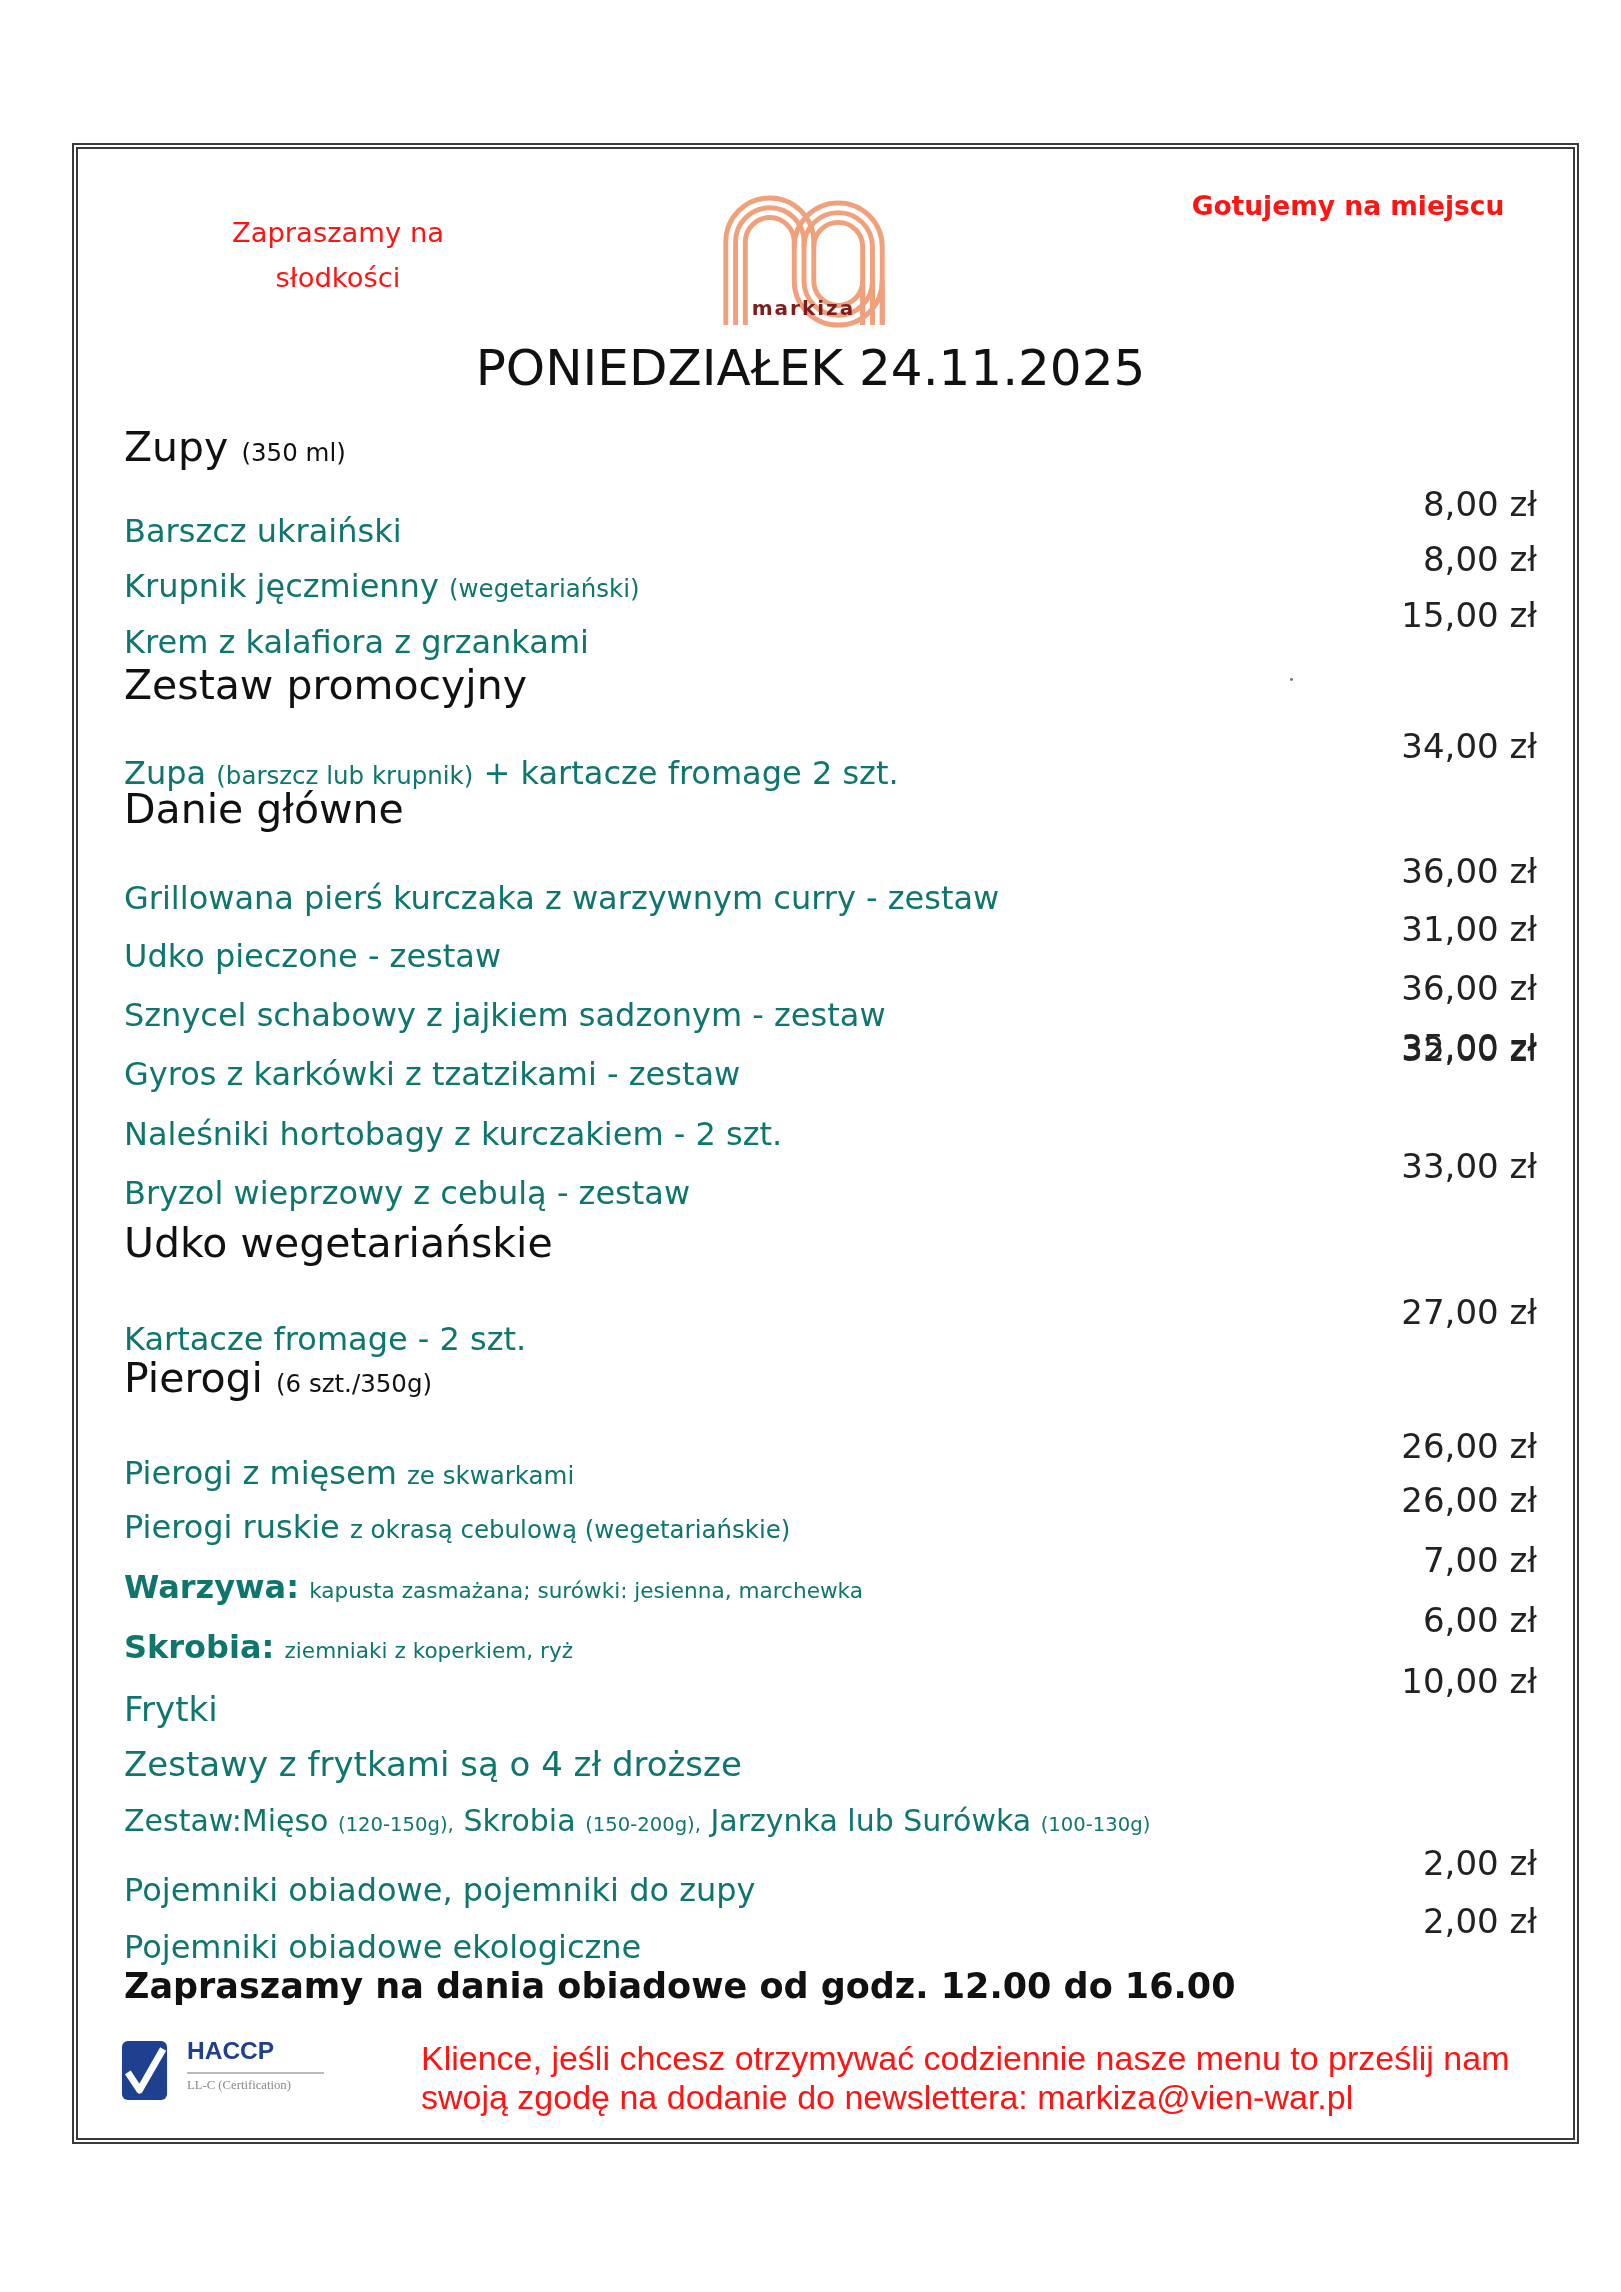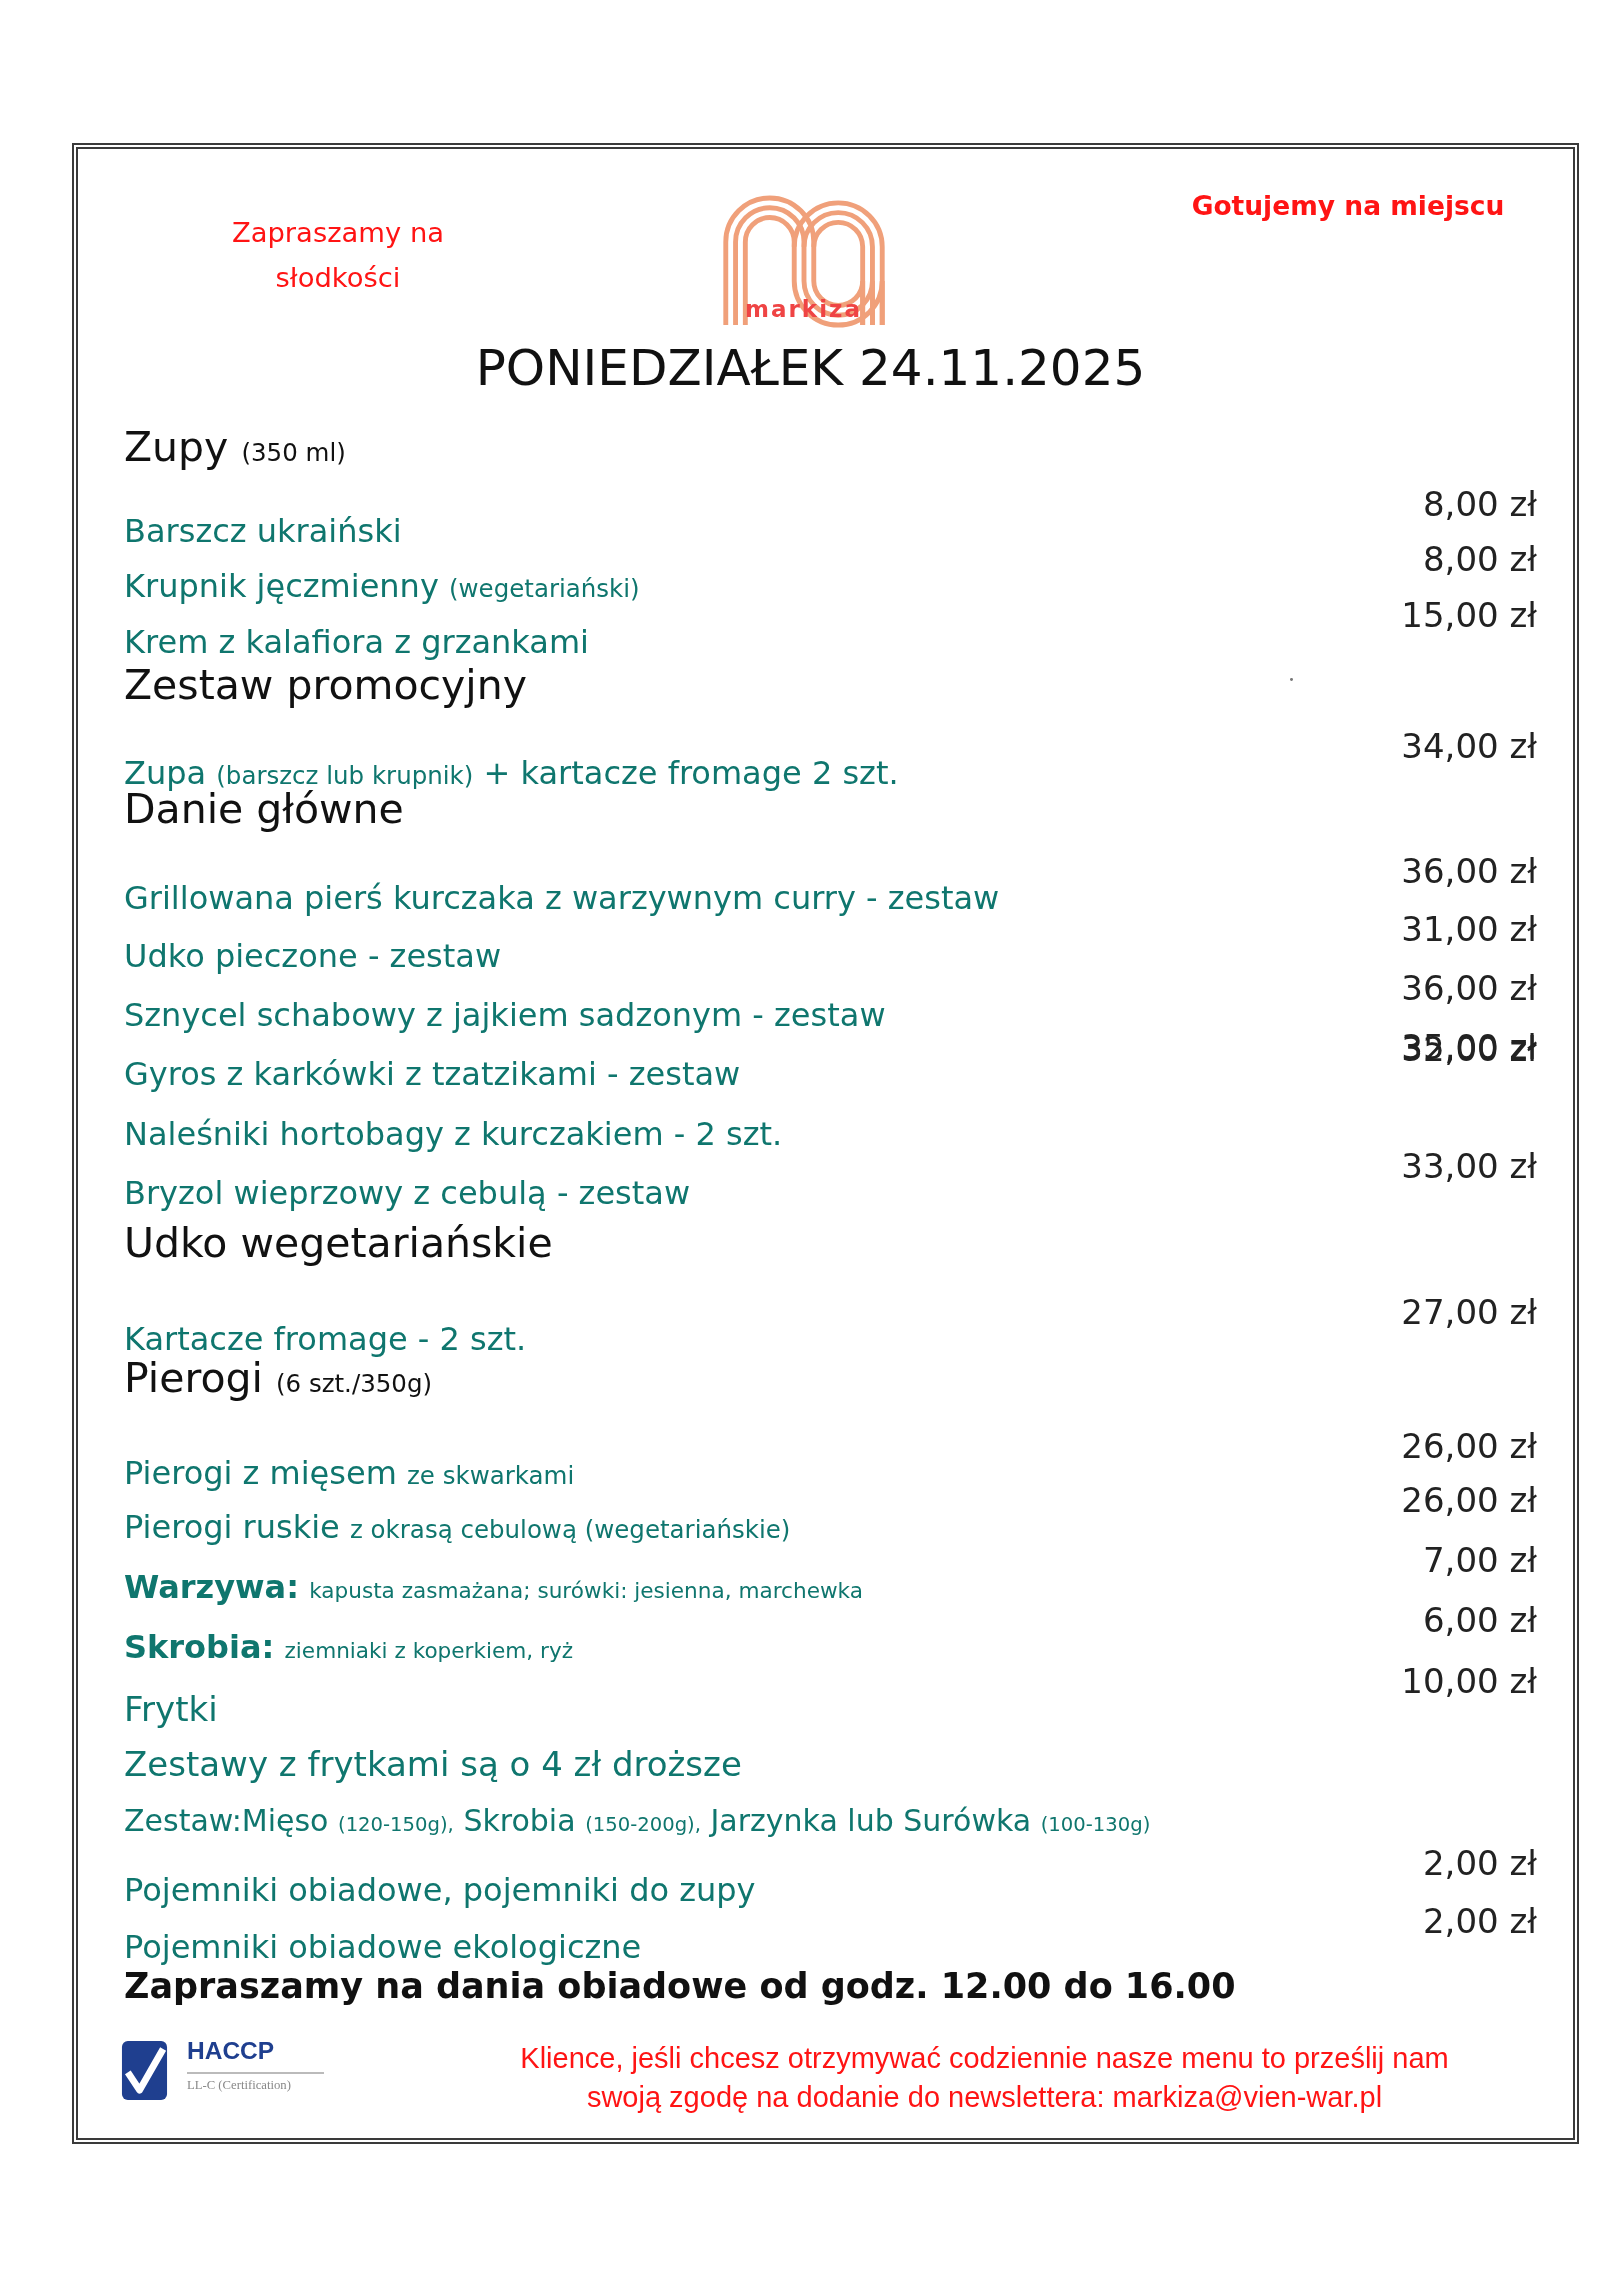--- a/index.html
+++ b/index.html
@@ -5,32 +5,32 @@
   html, body { margin:0; padding:0; background:#ffffff; }
   body { width:1621px; height:2293px; position:relative; overflow:hidden;
          font-family:"DejaVu Sans", "Liberation Sans", sans-serif; color:#1a1a1a; }
   .frame { position:absolute; left:72px; top:143px; width:1507px; height:2001px;
            box-sizing:border-box; border:6.9px double #3a3a3a; }
   .abs { position:absolute; white-space:nowrap; }
   .red { color:#ff1414; }
   .promo-left { left:186px; top:210px; width:304px; text-align:center; font-size:27.4px; line-height:45px; }
   .promo-right { left:1157px; top:182px; width:382px; text-align:center; font-size:26.5px; font-weight:bold; line-height:47px; }
   .logo { left:716px; top:188px; width:176px; height:147px; }
-  .logo-word { left:686px; top:296px; width:235px; text-align:center; font-size:23px; font-weight:bold; letter-spacing:2px; color:#ef4444; }
+  .logo-word { left:686px; top:296px; width:235px; text-align:center; font-size:20px; font-weight:bold; letter-spacing:2px; color:#7f1d1d; }
   .title { left:0; width:1621px; top:339px; text-align:center; font-size:50px; letter-spacing:0px; color:#111; }
   .h { left:124px; font-size:41px; color:#111; }
   .h small { font-size:24.5px; }
   .item { left:124px; font-size:32px; color:#0f766e;margin-top:26px; }
   .item small { font-size:24.5px; }
   .item b { font-weight:bold; }
   .item .tiny { font-size:21.6px; }
   .price { right:84px; font-size:34px; color:#222; text-align:right; }
   .closing { left:124px; top:1966px; font-size:35px; font-weight:bold; color:#111; }
   .haccp { left:120px; top:2037px; width:206px; height:69px; }
-  .footer-note { left:421px; top:2039px; width:1127px; text-align:center; font-size:29px; line-height:39px; font-family:"Liberation Sans", sans-serif; }
+  .footer-note { left:421px; top:2039px; width:1127px; text-align:left; font-size:34px; line-height:39px; font-family:"Liberation Sans", sans-serif; }
   .speck { left:1290px; top:678px; width:2.9px; height:2.9px; background:#777; border-radius:50%; }
 </style>
 </head>
 <body>
 
 <div class="frame"></div>
 
 <div class="abs promo-left red">
   <div>Zapraszamy na</div>
   <div>słodkości</div>

